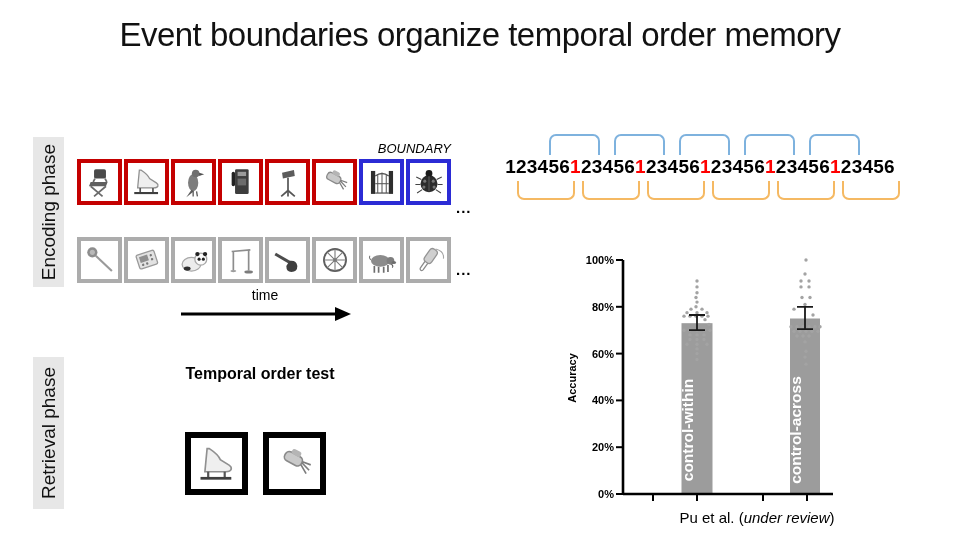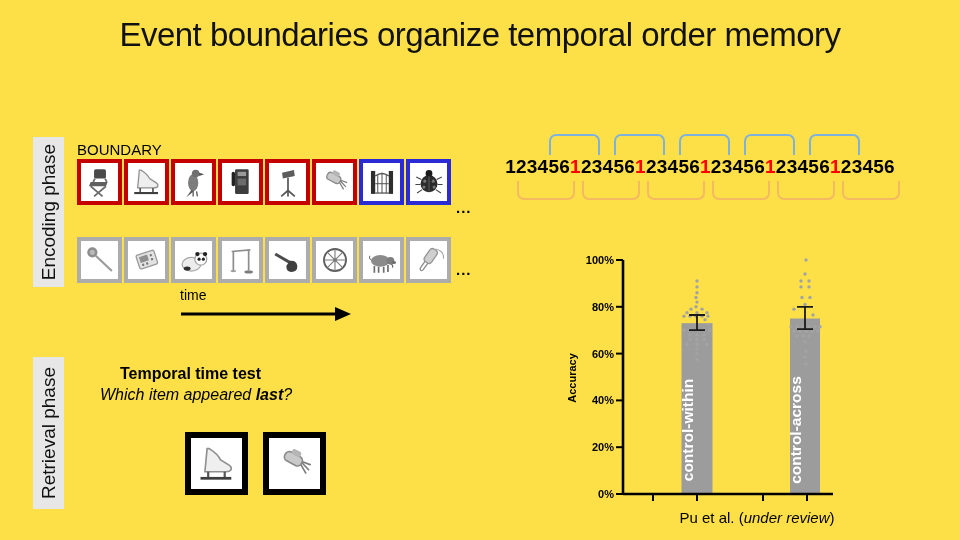--- a/index.html
+++ b/index.html
@@ -1,44 +1,44 @@
 <!DOCTYPE html>
 <html><head>
 <meta charset="utf-8">
 <style>
   html,body{margin:0;padding:0;background:#888;}
-  #slide{position:relative;width:960px;height:540px;background:#fde047;overflow:hidden;
+  #slide{position:relative;width:960px;height:540px;background:#ffffff;overflow:hidden;
          font-family:"Liberation Sans", sans-serif;color:#000;}
   .abs{position:absolute;}
   #title{left:0;right:0;top:16px;text-align:center;font-size:33px;letter-spacing:-0.5px;color:#111;}
   .phase-label{width:31px;background:#e7e7e7;display:flex;align-items:center;justify-content:center;
                font-size:19px;color:#111;}
   .phase-label span{writing-mode:vertical-rl;transform:rotate(180deg);white-space:nowrap;}
-  .row-caption{font-size:15px;text-align:left;color:#000;}
+  .row-caption{font-size:13px;text-align:right;color:#000;font-style:italic;}
   .items-row{display:flex;gap:2px;}
   .item-box{width:37px;height:38px;background:#fff;display:flex;align-items:center;justify-content:center;}
   .item-box svg{width:34px;height:34px;}
   .ellipsis{font-weight:bold;font-size:15px;letter-spacing:1px;color:#000;}
   #time-label{font-size:14px;color:#000;}
   #test-title{font-weight:bold;font-size:16px;}
   #test-question{font-style:italic;font-size:16px;}
   #test-question b{font-style:italic;}
   .choice-box{width:51px;height:51px;border:6px solid #000;background:#fff;
               display:flex;align-items:center;justify-content:center;}
   .choice-box svg{width:44px;height:44px;}
   #sequence-wrap{left:505px;top:134px;width:390px;height:66px;}
   #seq-digits{position:absolute;left:0;top:21px;width:100%;display:flex;}
   #seq-digits span{flex:0 0 auto;text-align:center;font-weight:bold;font-size:19px;line-height:24px;}
   .bracket{position:absolute;}
   .bracket.across{border:2.4px solid #7EB2DE;border-bottom:none;border-radius:7px 7px 0 0;top:0;height:19px;}
   .bracket.within{border:2.4px solid #F5B963;border-top:none;border-radius:0 0 7px 7px;top:47px;height:17px;}
   #schematic-caption{left:553px;top:206px;width:300px;text-align:center;font-size:16px;}
   #citation{left:607px;top:509px;width:300px;text-align:center;font-size:15px;}
   #citation i{}
-  .centered-text{}
+  .centered-text{text-align:center;}
 </style>
 </head>
 <body>
 
 <div id="slide">
 
   <div id="title" class="abs">Event boundaries organize temporal order memory</div>
 
   <div class="abs phase-label" style="left:33px;top:137px;height:150px;">
     <span>Encoding phase</span>
@@ -210,24 +210,21 @@
   <div id="time-label" class="abs centered-text" style="left:180px;top:287px;width:170px;">time</div>
   <svg class="abs" style="left:175px;top:304px;" width="185" height="20">
     <line x1="6" y1="10" x2="162" y2="10" stroke="#000" stroke-width="3"></line>
     <polygon points="160,3 176,10 160,17" fill="#000"></polygon>
   </svg>
 
   <div class="abs phase-label" style="left:33px;top:357px;height:152px;">
     <span>Retrieval phase</span>
   </div>
 
-  <div id="test-title" class="abs centered-text" style="left:120px;top:365px;width:280px;">Temporal time test</div>
-  <div id="test-question" class="abs centered-text" style="left:100px;top:386px;width:320px;">
-    <span>Which item appeared </span><b>last</b><span>?</span>
-  </div>
+  <div id="test-title" class="abs centered-text" style="left:120px;top:365px;width:280px;">Temporal order test</div>
 
   <div class="abs" style="left:185px;top:432px;display:flex;gap:15px;">
       <div class="choice-box">
         <svg viewBox="0 0 40 40">
           <path d="M13 6 C16 8 21 11 23 16 L31 21 C34 23 34 27 28 27 L9 27 L11 6 Z" fill="#efefef" stroke="#909090" stroke-width="1.5"></path>
           <line x1="12" y1="27" x2="12" y2="32" stroke="#555" stroke-width="2"></line>
           <line x1="27" y1="27" x2="27" y2="32" stroke="#555" stroke-width="2"></line>
           <path d="M5 33 L33 33" stroke="#3f3f3f" stroke-width="2.5"></path>
         </svg>
       </div>

